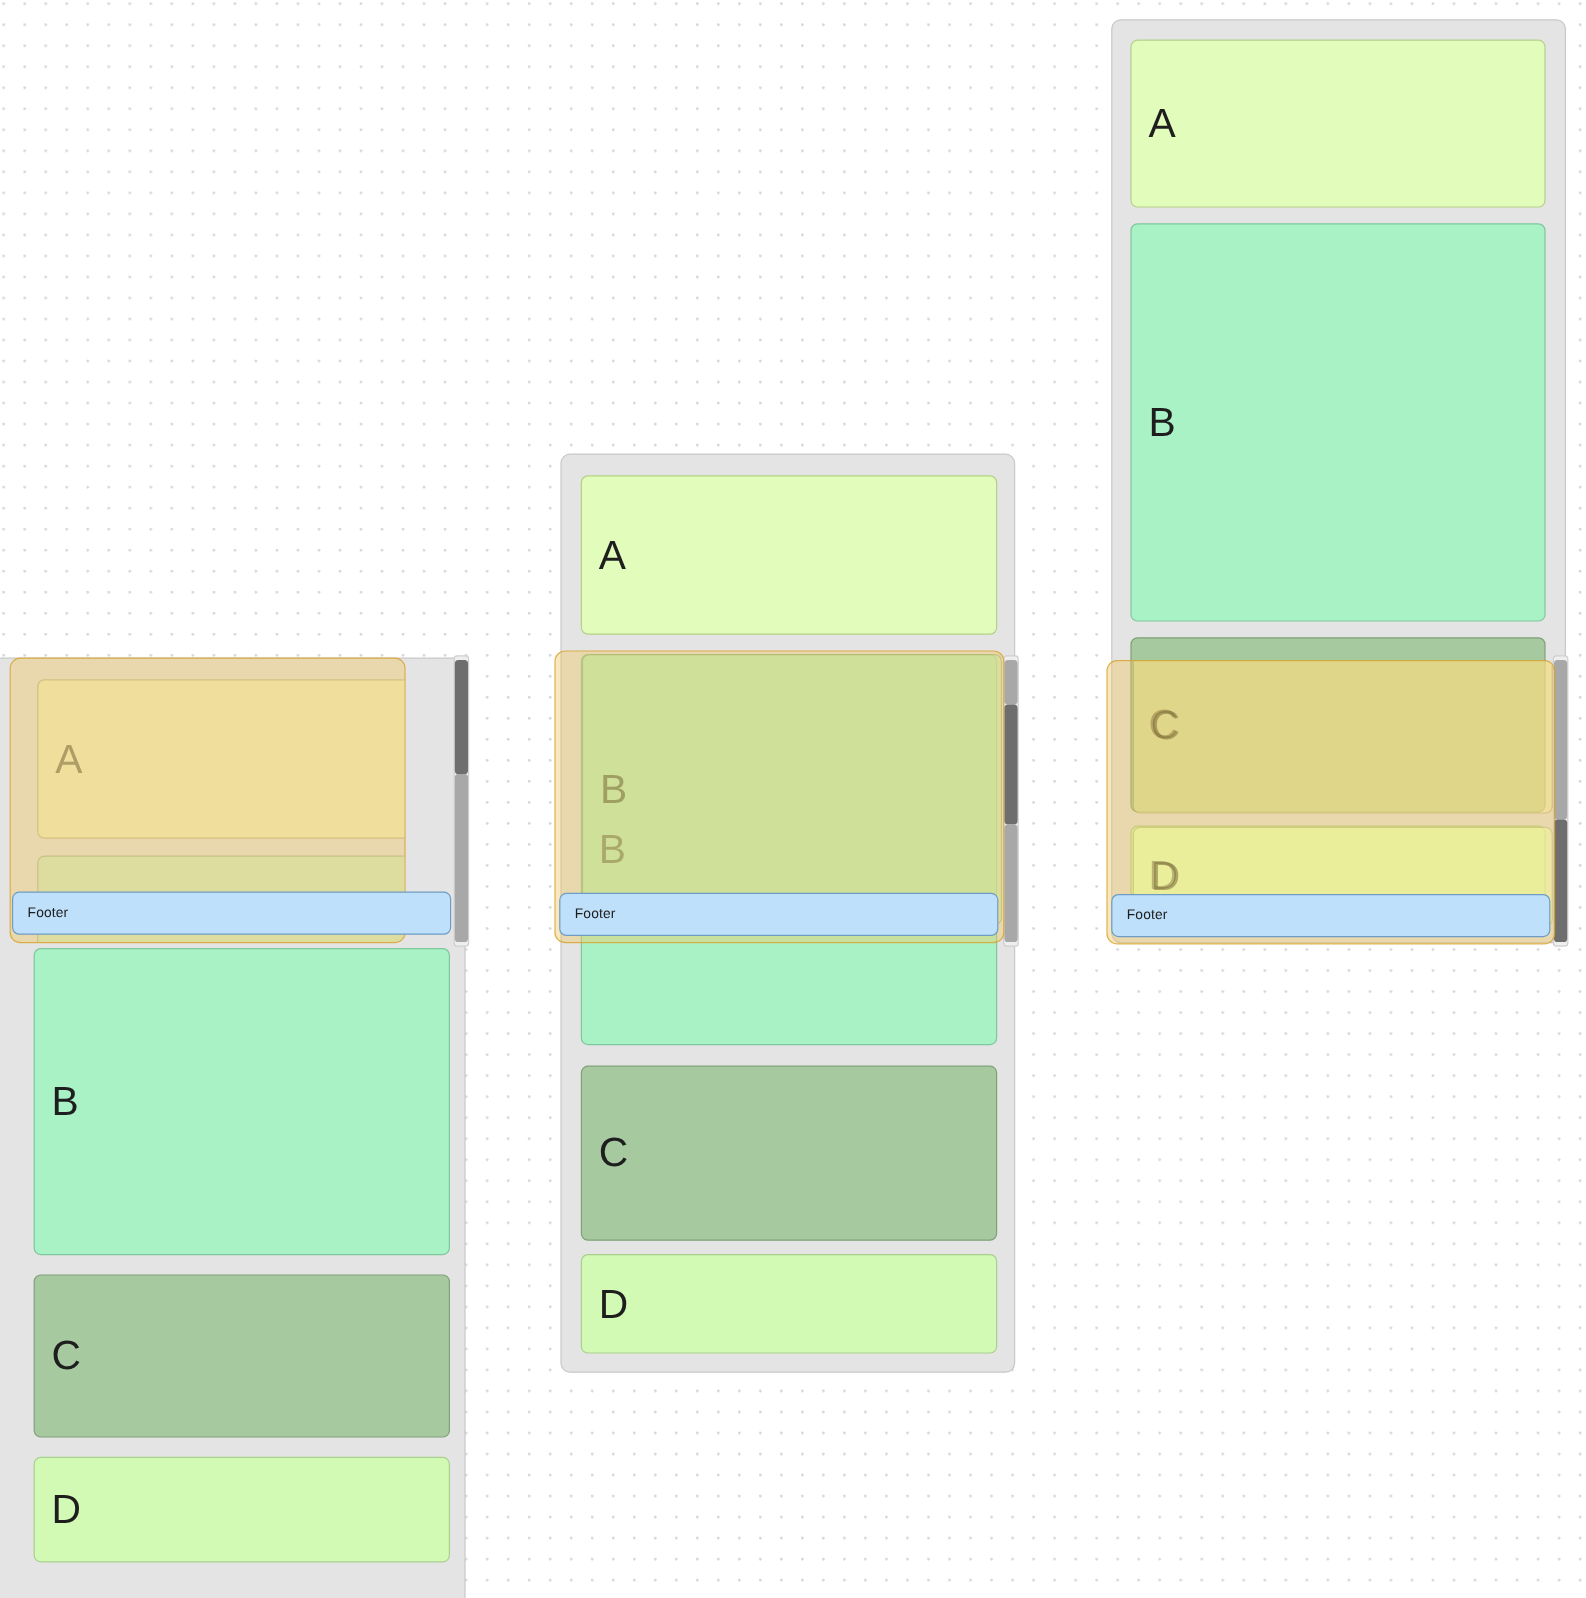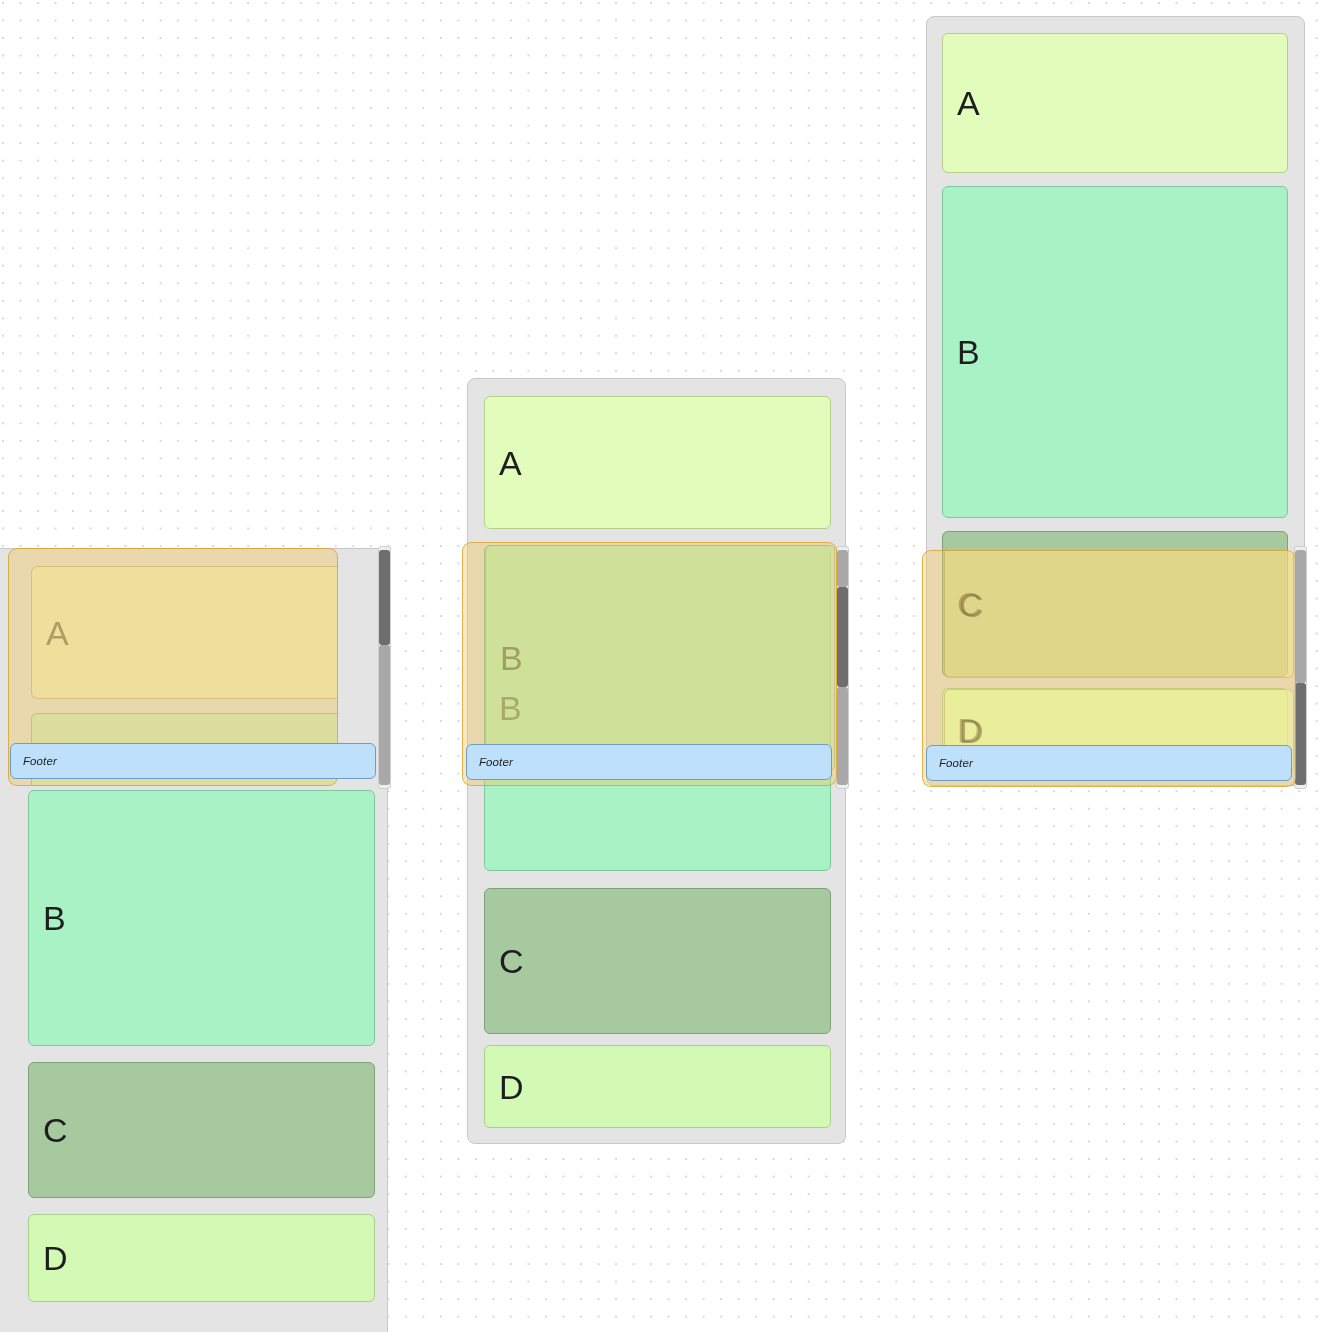--- a/index.html
+++ b/index.html
@@ -110,21 +110,20 @@
     box-sizing: border-box;
     background: #bfe0fb;
     border: 1px solid #6f9cc4;
     border-radius: 6px;
     display: flex;
     align-items: center;
     padding-left: 12px;
     font-size: 11.5px;
     color: #1c1c1c;
     letter-spacing: 0.1px;
-    font-style: italic;
   }
 </style>
 </head>
 <body>
 
 <div class="stage">
 
   <div class="frame" style="left:-8px; top:548px; width:396px; height:790px;"></div>
 
   <div class="block b-b" style="left:28px; top:790px; width:347px; height:256px;">

